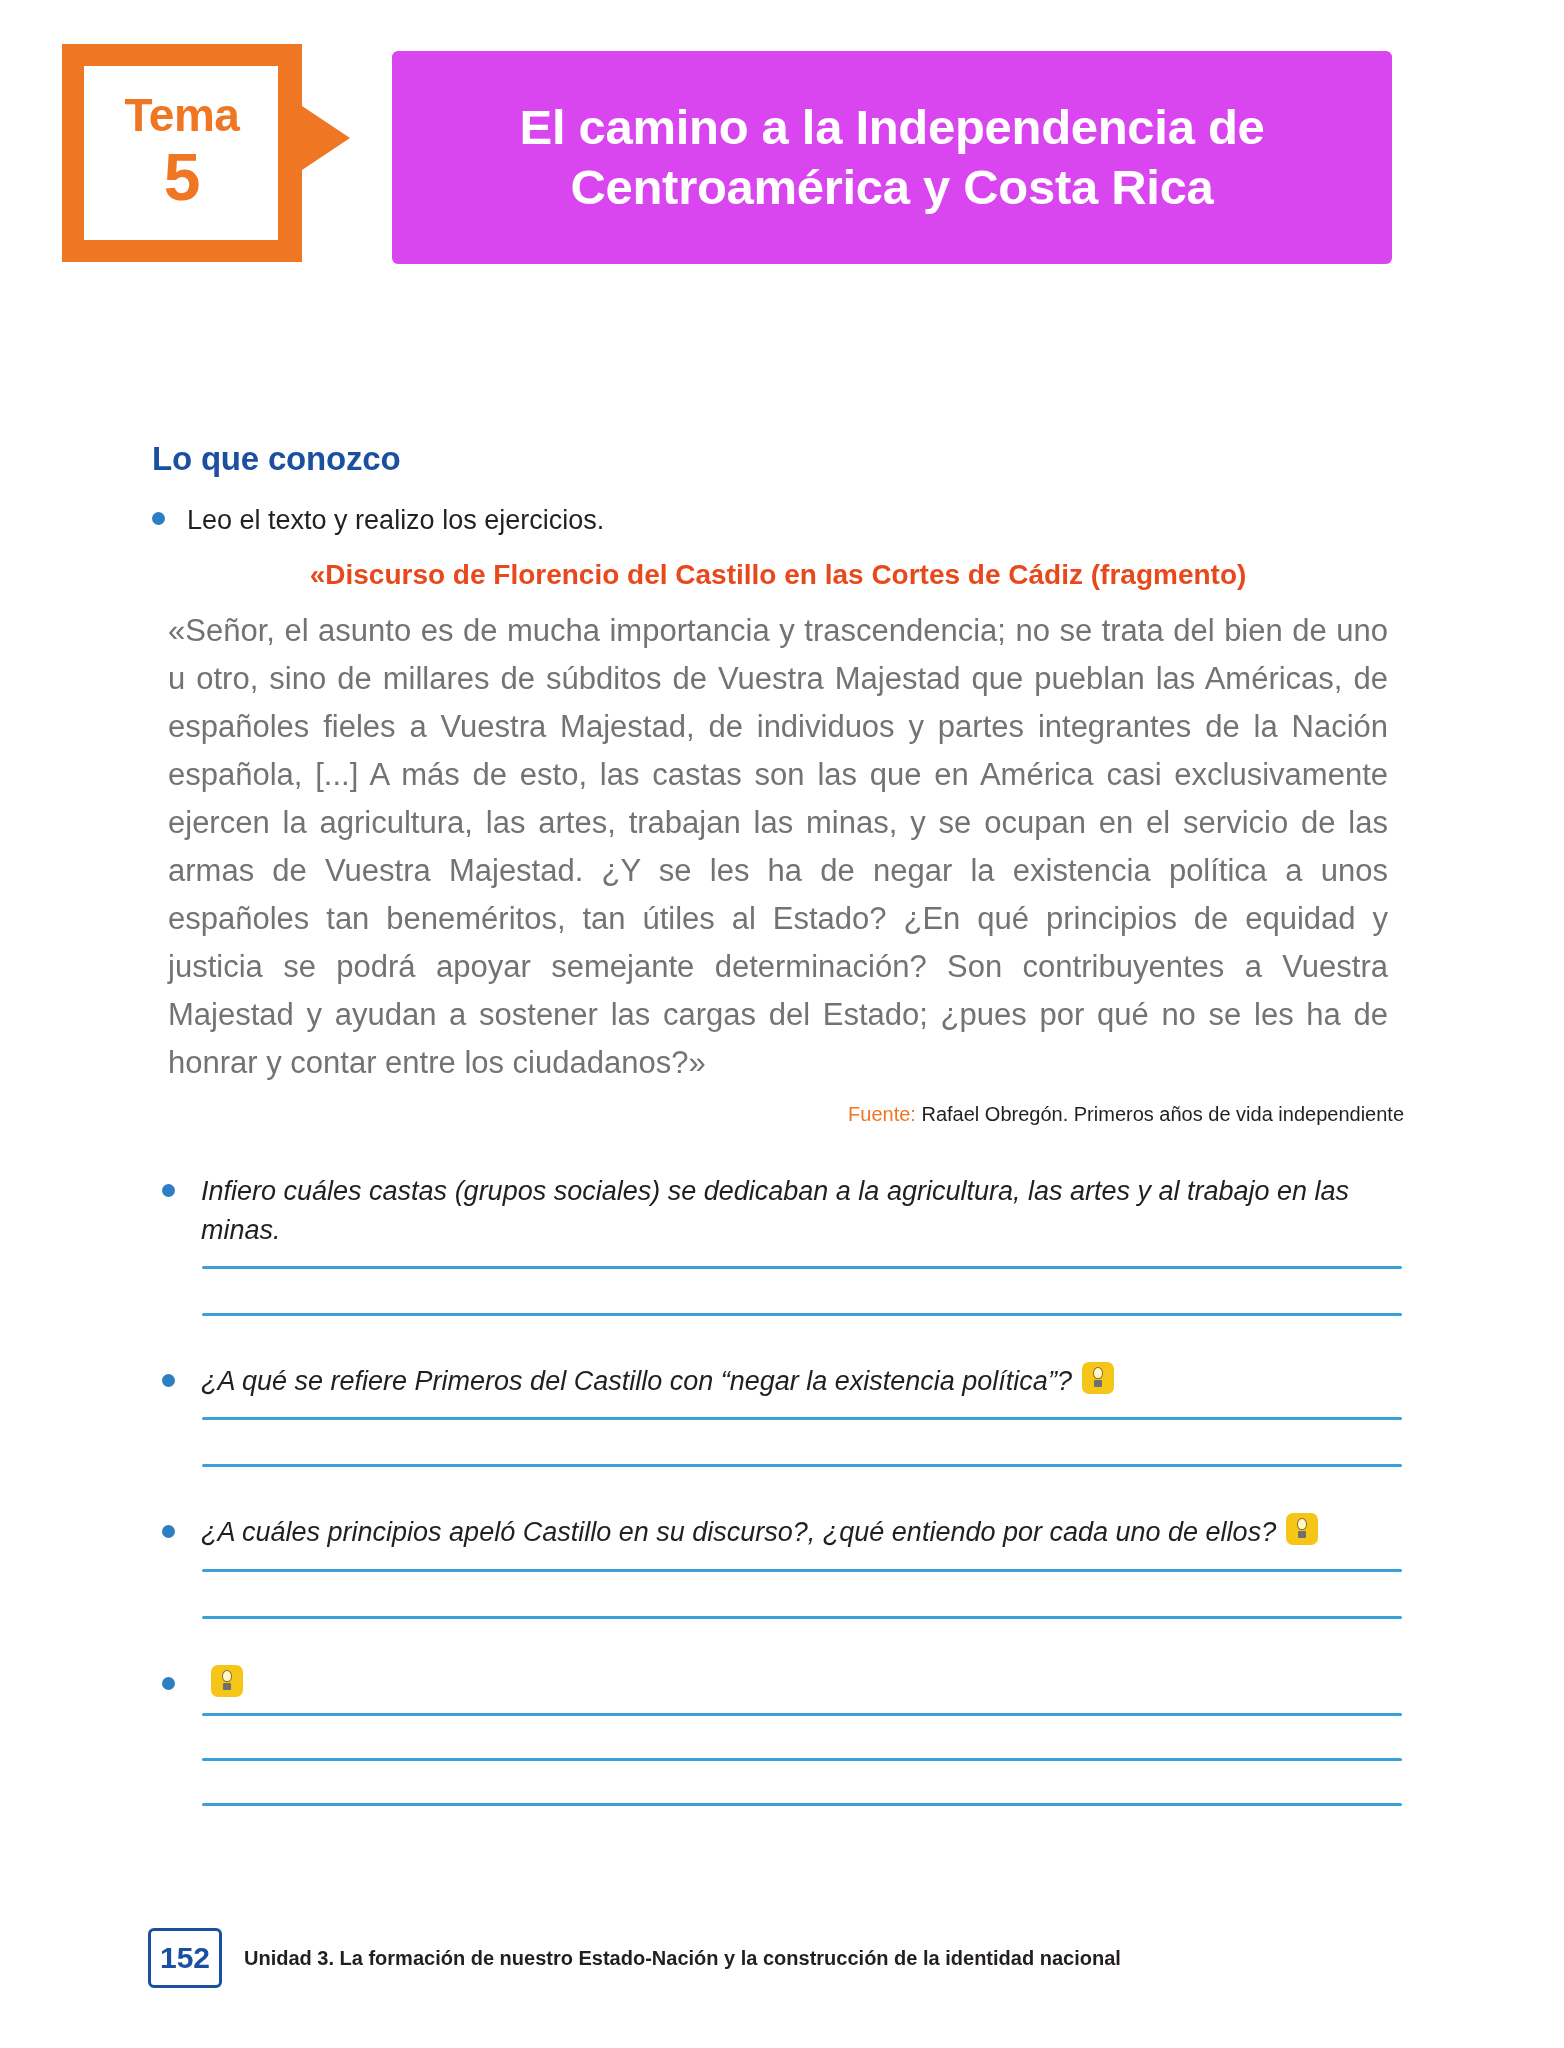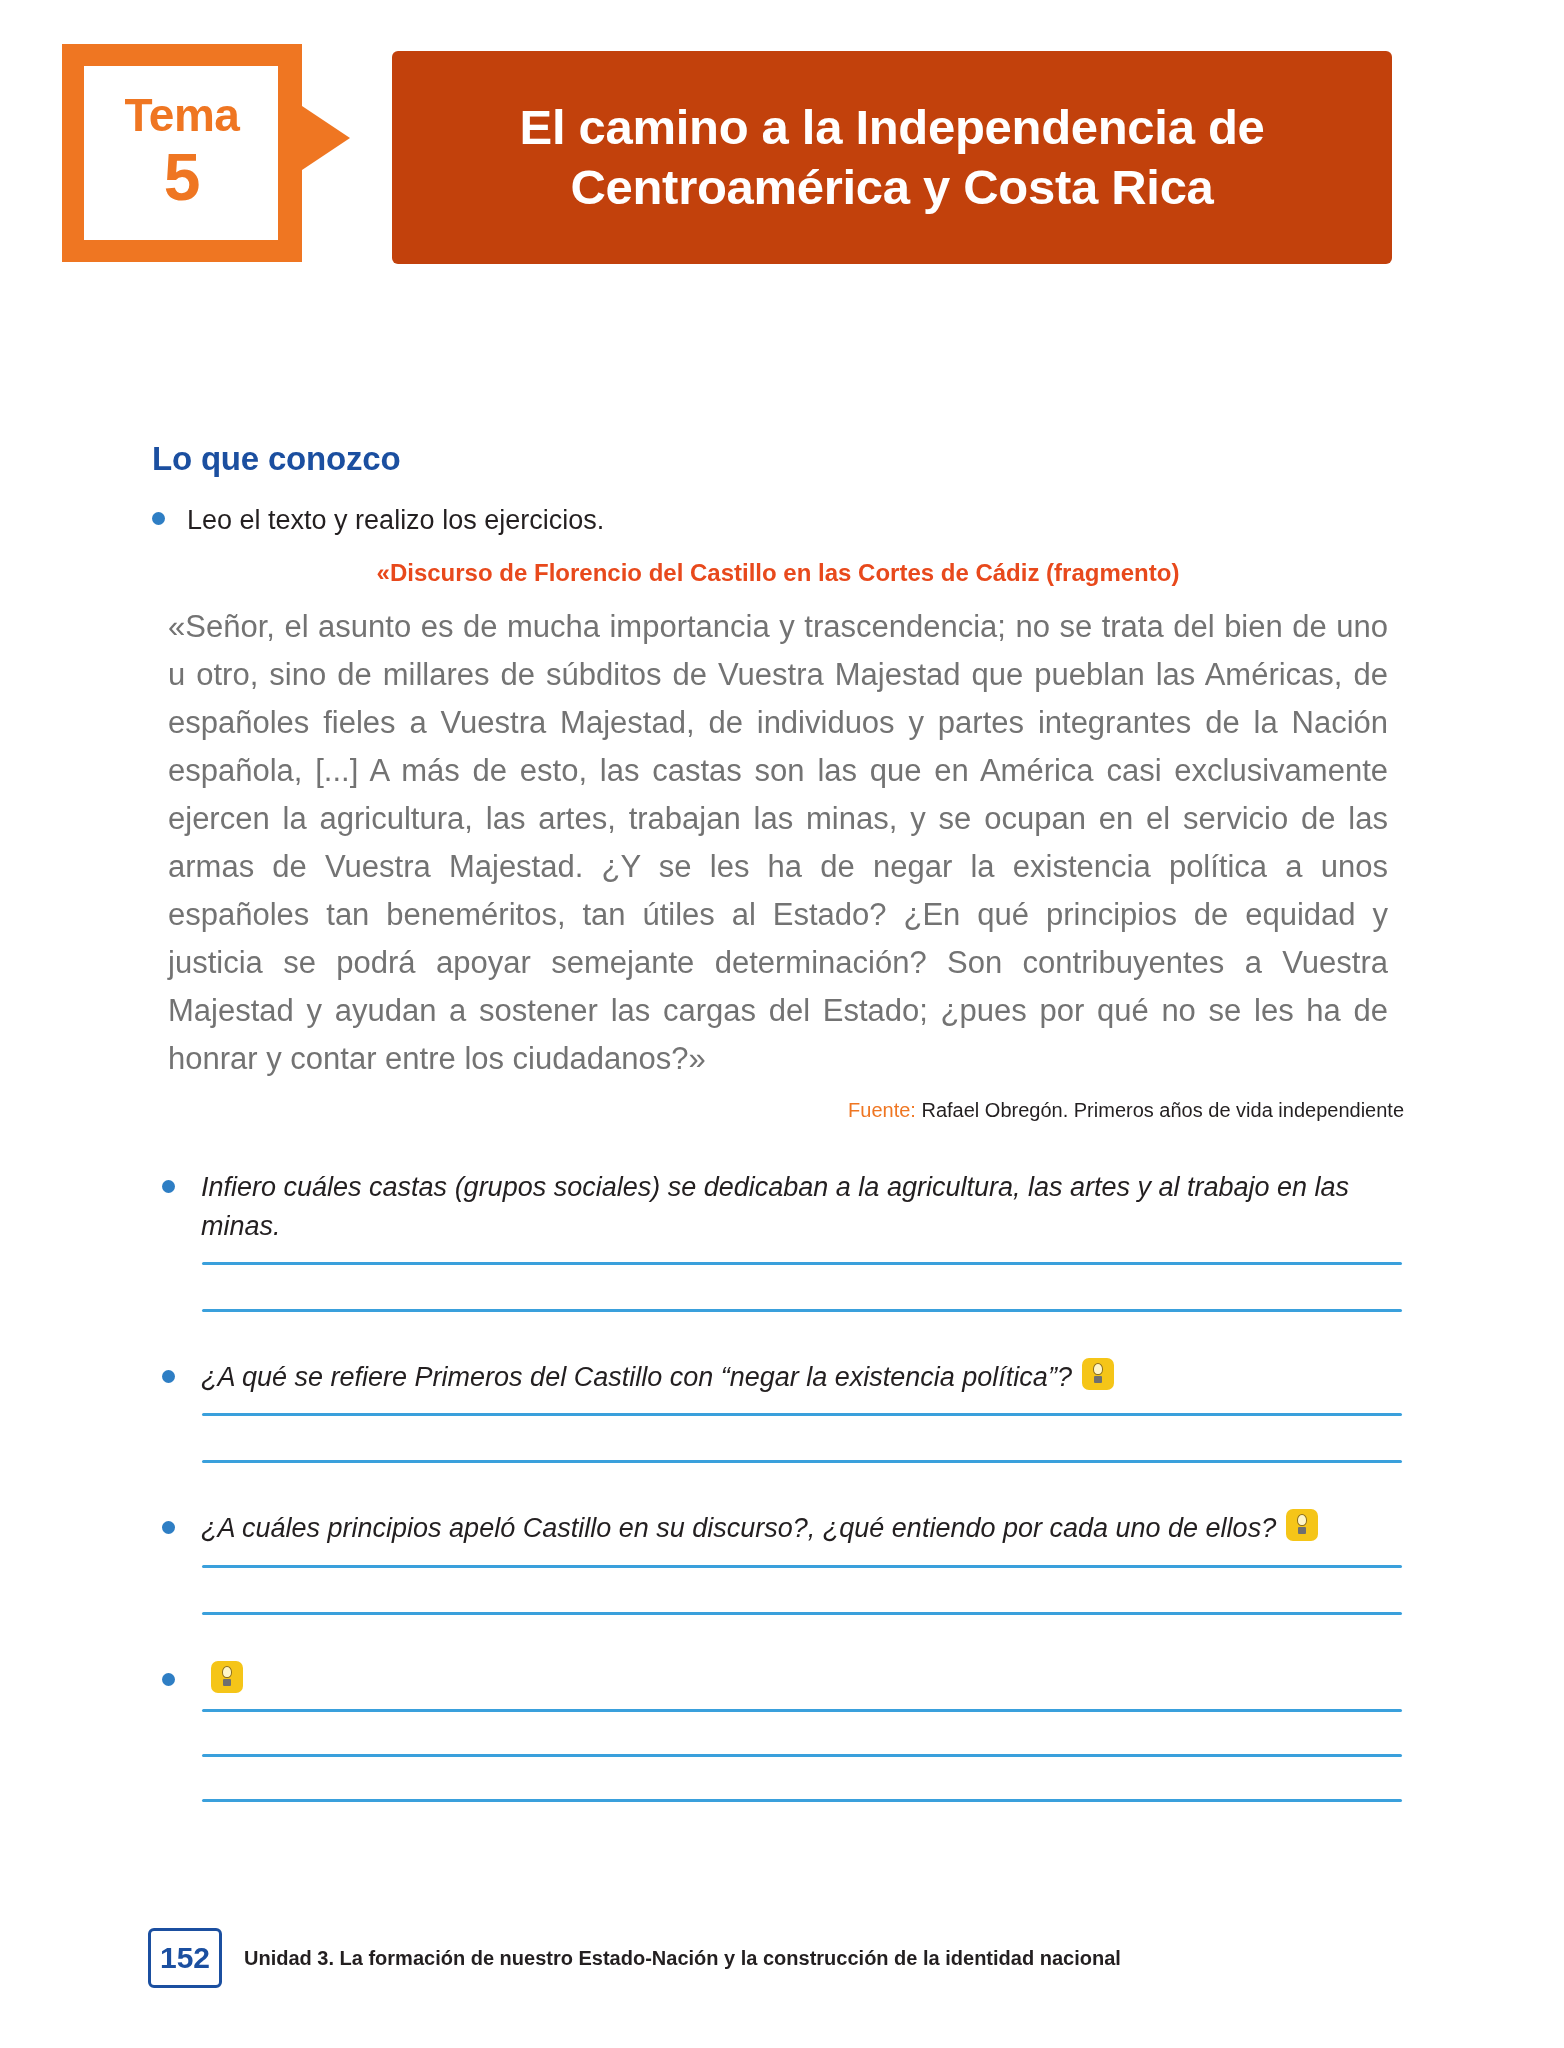--- a/index.html
+++ b/index.html
@@ -93,21 +93,21 @@
     font-weight: bold;
     color: #ef7622;
     line-height: 1;
   }
   .title-banner {
     position: absolute;
     left: 392px;
     top: 7px;
     width: 1000px;
     height: 213px;
-    background: #c2410c;
+    background: #d946ef;
     border-radius: 6px;
     display: flex;
     align-items: center;
     justify-content: center;
     z-index: 2;
   }
   .title-banner .title-text {
     color: #ffffff;
     font-size: 49px;
     font-weight: bold;
@@ -148,21 +148,21 @@
   }
   .bullet-text {
     font-size: 27px;
     line-height: 1.5;
     color: #231f20;
   }
 
   .quote-title {
     text-align: center;
     color: #e8491c;
-    font-size: 24px;
+    font-size: 28px;
     font-weight: bold;
     margin: 18px 0 14px 0;
   }
   .quote-body {
     font-size: 31px;
     line-height: 1.55;
     text-align: justify;
     color: #737373;
     margin: 16px;
   }

